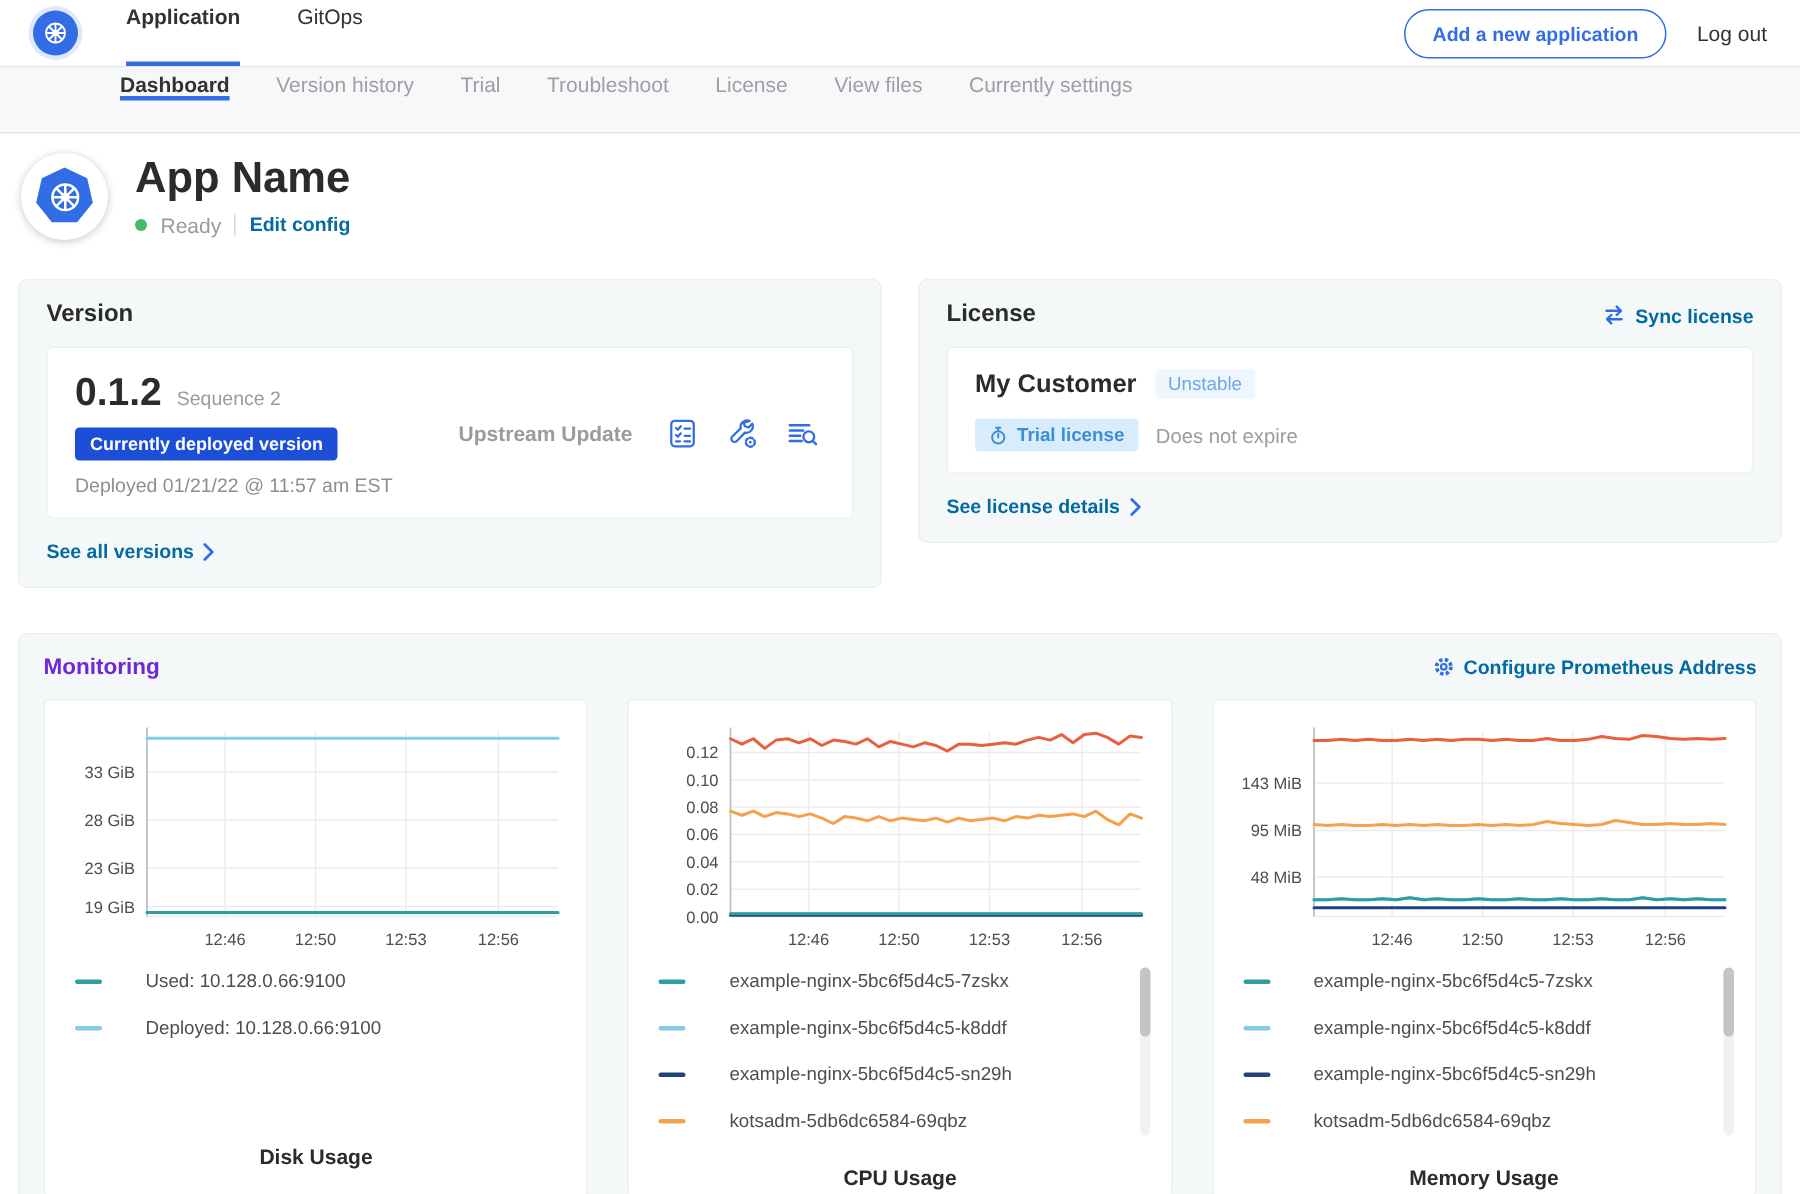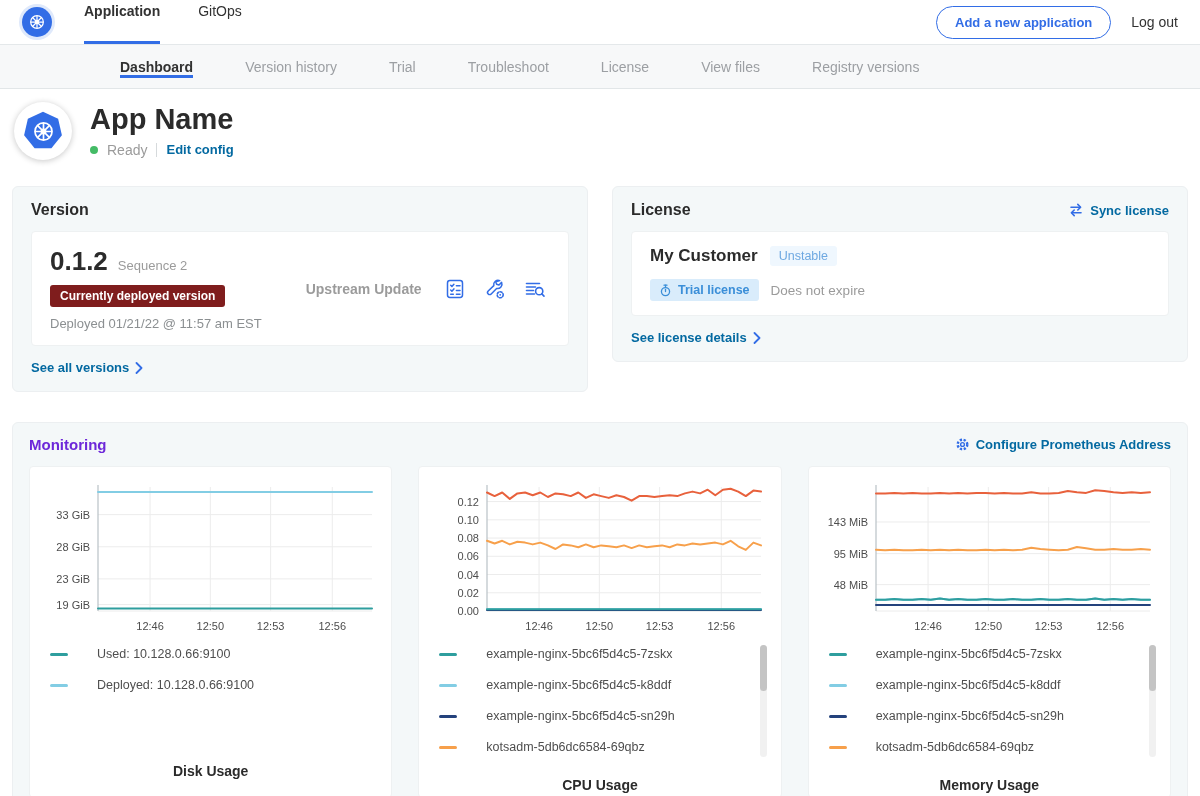--- a/index.html
+++ b/index.html
@@ -15,21 +15,21 @@
   .logo-wrap { display:flex; align-items:center; margin-right:32px; }
   .k8s-logo { width:30px; height:30px; border-radius:50%; background:#326de6; box-shadow:0 0 0 3px #dfe9fb; display:flex; align-items:center; justify-content:center; cursor:pointer; }
   .nav-tabs { display:flex; gap:38px; }
   .nav-tab { display:flex; font-size:14px; color:#323232; cursor:pointer; border-bottom:3px solid transparent; padding-top:3px; }
   .nav-tab.active { font-weight:bold; border-bottom-color:#326de6; }
   .navbar-right { margin-left:auto; display:flex; align-items:center; gap:20px; }
   .add-app-btn { border:1px solid #326de6; background:#fff; color:#326de6; font-weight:bold; font-size:13px; border-radius:17px; padding:8px 18px; cursor:pointer; font-family:inherit; }
   .logout { font-size:14px; color:#323232; cursor:pointer; }
 
   
-  .subnav { height:44px; background:#f7f8f9; border-bottom:1px solid #e2e6e8; display:flex; align-items:center; padding-left:120px; gap:52px; }
+  .subnav { height:44px; background:#f7f8f9; border-bottom:1px solid #e2e6e8; display:flex; align-items:flex-start; padding-left:80px; gap:31px; }
   .subnav-item { display:flex; align-items:center; color:#9c9fa3; font-size:14px; cursor:pointer; border-bottom:3px solid transparent; padding-top:3px; }
   .subnav-item.active { color:#323232; font-weight:bold; border-bottom-color:#326de6; }
 
   
   .app-header { display:flex; gap:18px; padding:13px 22px 18px 14px; align-items:flex-start; }
   .app-icon-circle { width:58px; height:58px; border-radius:50%; background:#fff; box-shadow:0 1px 6px rgba(0,0,0,0.22); display:flex; align-items:center; justify-content:center; flex-shrink:0; }
   .heptagon { width:42px; height:42px; background:#326de6; clip-path:polygon(50% 4%, 86% 21%, 95% 60%, 70% 91%, 30% 91%, 5% 60%, 14% 21%); display:flex; align-items:center; justify-content:center; }
   .app-title { margin:2px 0 0; font-size:29px; font-weight:bold; color:#2b2b2b; line-height:1.1; }
   .status-row { display:flex; align-items:center; gap:9px; margin-top:6px; }
   .status-dot { width:8px; height:8px; border-radius:50%; background:#44bb66; }
@@ -41,21 +41,21 @@
   .cards-row { display:flex; gap:24px; margin:8px 12px 0; align-items:flex-start; }
   .card { flex:1; background:#f4f8f9; border:1px solid #eceff1; border-radius:6px; padding:14px 18px 16px; }
   .card-head { display:flex; justify-content:space-between; align-items:center; }
   .card-head h2 { margin:0; font-size:16px; font-weight:bold; color:#2b2b2b; }
   .head-links { display:flex; gap:26px; }
   .inner-box { background:#fff; border:1px solid #eef1f2; border-radius:4px; margin-top:12px; padding:14px 18px; }
   .version-inner { display:flex; align-items:center; }
   .v-line1 { display:flex; align-items:baseline; gap:10px; }
   .v-number { font-size:26px; font-weight:bold; color:#2b2b2b; }
   .v-seq { font-size:13px; color:#9b9b9b; }
-  .deployed-badge { display:inline-block; margin-top:8px; background:#7f1d1d; color:#fff; font-weight:bold; font-size:12px; padding:4px 10px; border-radius:3px; }
+  .deployed-badge { display:inline-block; margin-top:8px; background:#1d4ed8; color:#fff; font-weight:bold; font-size:12px; padding:4px 10px; border-radius:3px; }
   .deployed-at { margin-top:9px; font-size:13px; color:#8b8f91; }
   .v-middle { flex:1; padding-left:44px; color:#9b9b9b; font-weight:bold; font-size:14px; }
   .v-icons { display:flex; gap:18px; align-items:center; padding-right:4px; }
   .v-icons span { cursor:pointer; display:flex; }
   .see-link { margin-top:13px; }
 
   .license-row1 { display:flex; align-items:center; gap:12px; }
   .customer-name { font-size:17px; font-weight:bold; color:#2b2b2b; }
   .channel-badge { font-size:12.5px; color:#6ea8e1; background:#eff7fe; padding:3px 9px; border-radius:3px; }
   .license-row2 { display:flex; align-items:center; gap:12px; margin-top:13px; }
@@ -106,21 +106,21 @@
   </div>
 </header>
 
 <nav class="subnav">
   <div class="subnav-item active">Dashboard</div>
   <div class="subnav-item">Version history</div>
   <div class="subnav-item">Trial</div>
   <div class="subnav-item">Troubleshoot</div>
   <div class="subnav-item">License</div>
   <div class="subnav-item">View files</div>
-  <div class="subnav-item">Registry versions</div>
+  <div class="subnav-item">Currently settings</div>
 </nav>
 
 <section class="app-header">
   <div class="app-icon-circle">
     <div class="heptagon">
       <svg width="27" height="27" viewBox="0 0 24 24">
         <g stroke="#ffffff" stroke-width="1.5" fill="none">
           <circle cx="12" cy="12" r="7.6"></circle>
           <path d="M12 4.4V19.6 M4.4 12H19.6 M6.6 6.6L17.4 17.4 M6.6 17.4L17.4 6.6"></path>
         </g>

